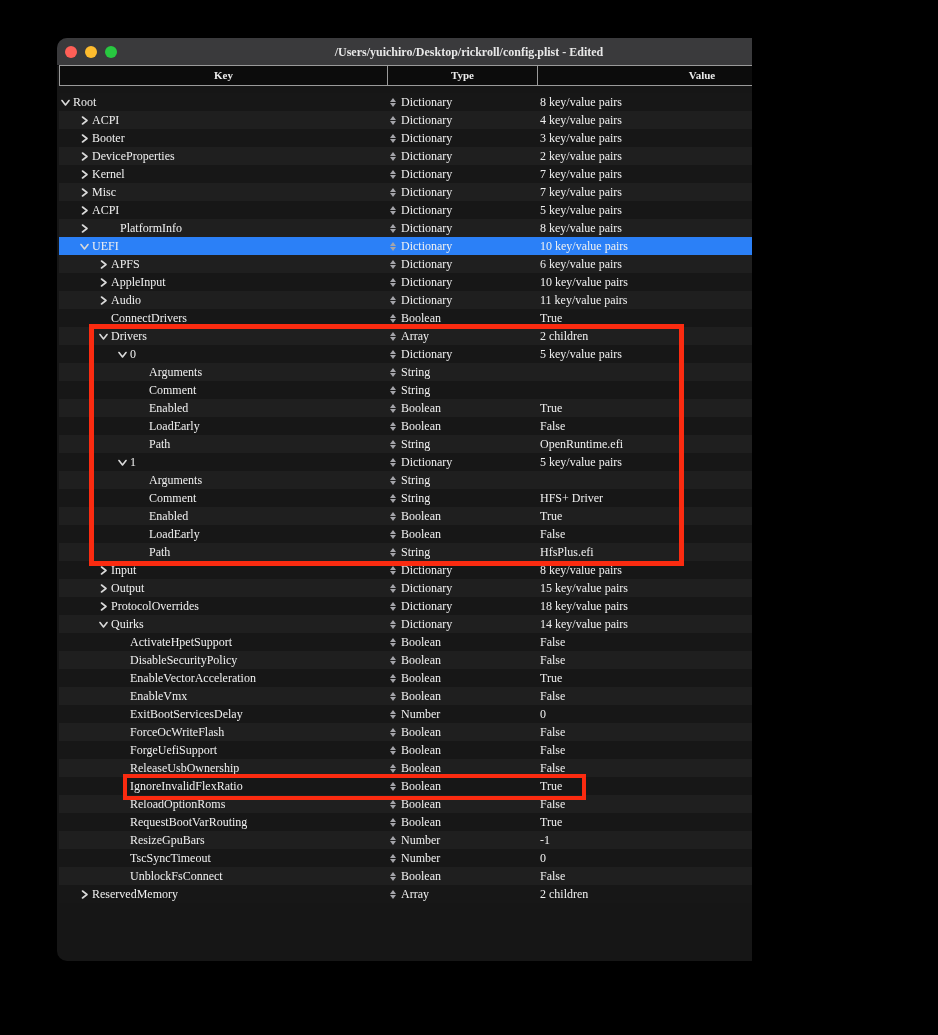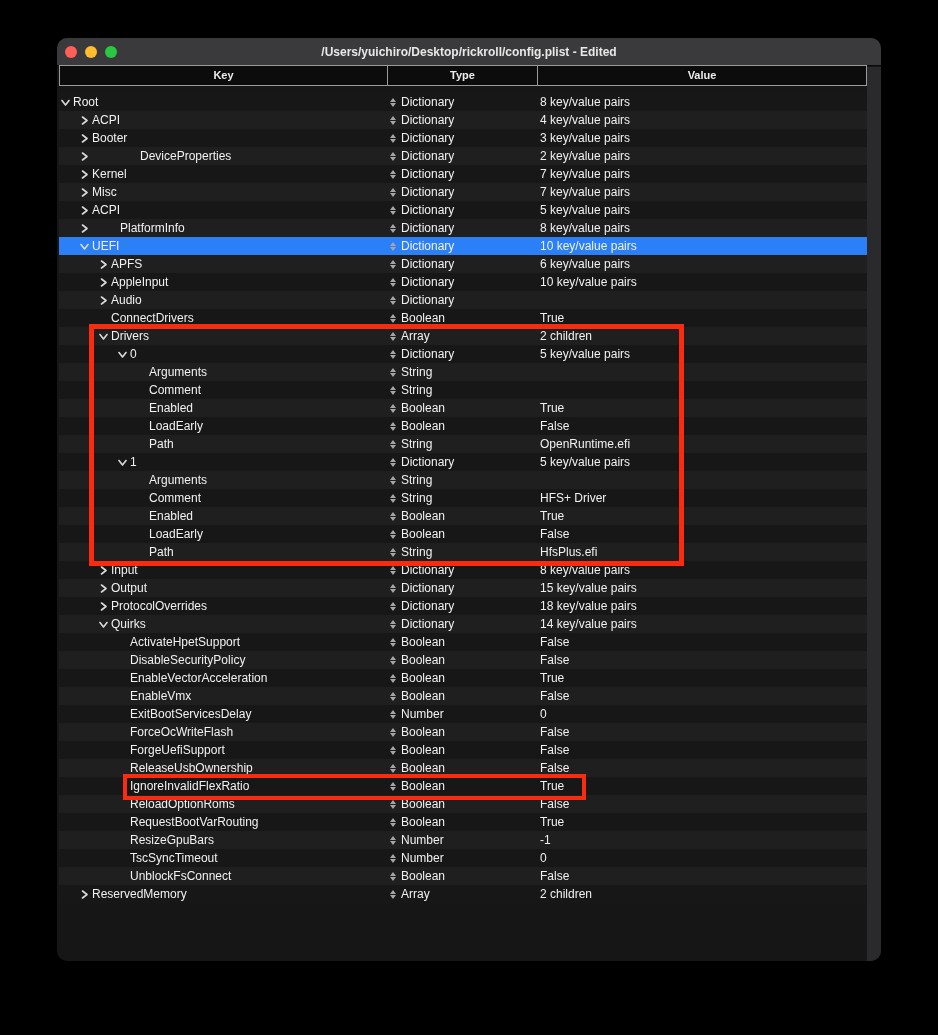--- a/index.html
+++ b/index.html
@@ -1,22 +1,22 @@
 <!DOCTYPE html>
 <html style="--sel: #2b80f7; --red: #fb2b10; --titlebar: #3a3a3c; --win: #161616; --row-dark: #171717; --row-light: #1f1f1f;"><head>
 <meta charset="utf-8">
 <style>
   :root{
     --row-dark:#171717; --row-light:#1f1f1f; --sel:#2b80f7; --red:#fb2b10;
     --titlebar:#3a3a3c; --win:#161616; --strip:#2a2a2c;
   }
   *{margin:0;padding:0;box-sizing:border-box;}
   html,body{background:#000;}
-  .stage{position:relative;width:938px;height:1035px;background:#000;overflow:hidden;
-         font-family:Liberation Sans, sans-serif;}
+  .stage{position:relative;width:752px;height:1035px;background:#000;overflow:hidden;
+         font-family:Liberation Serif, serif;}
   .window{position:absolute;left:57px;top:38px;width:824px;height:923px;
           background:var(--win);border-radius:10px;overflow:hidden;}
   
   .titlebar{position:relative;height:28px;background:var(--titlebar);border-bottom:1px solid #0a0a0a;}
   .lights{position:absolute;left:8px;top:8px;display:flex;gap:8px;}
   .light{width:12px;height:12px;border-radius:50%;}
   .title{position:absolute;left:0;right:0;top:0;height:28px;line-height:28px;text-align:center;
          color:#e8e8e8;font-size:12px;font-weight:bold;}
   
   .scroll-track{position:absolute;left:810px;top:29px;bottom:0;width:14px;background:var(--strip);}
@@ -131,21 +131,21 @@
               <i class="down"></i>
             </span>
       <span class="type-label">Dictionary</span>
     </div>
     <div class="cell value-cell">
       <span class="value-label">3 key/value pairs</span>
     </div>
   </div>
 
   <div class="row">
-    <div class="cell key-cell" style="padding-left: 20px; gap: 48px;">
+    <div class="cell key-cell" style="padding-left: 20px;">
       <span class="chevron collapsed">
         <svg width="9" height="9" viewBox="0 0 9 9">
                 <polyline points="2.5,1 7,4.5 2.5,8" fill="none" stroke="#d9d9d9" stroke-width="1.6" stroke-linecap="round" stroke-linejoin="round"></polyline>
               </svg>
       </span>
       <span class="key-label">DeviceProperties</span>
     </div>
     <div class="cell type-cell">
       <span class="stepper">
               <i class="up"></i>
@@ -314,20 +314,23 @@
       </span>
       <span class="key-label">Audio</span>
     </div>
     <div class="cell type-cell">
       <span class="stepper">
               <i class="up"></i>
               <i class="down"></i>
             </span>
       <span class="type-label">Dictionary</span>
     </div>
+    <div class="cell value-cell">
+      <span class="value-label">11 key/value pairs</span>
+    </div>
   </div>
 
   <div class="row">
     <div class="cell key-cell" style="padding-left: 39px;">
       <span class="chevron leaf">
         <svg width="9" height="9" viewBox="0 0 9 9">
                 <polyline points="2.5,1 7,4.5 2.5,8" fill="none" stroke="#d9d9d9" stroke-width="1.6" stroke-linecap="round" stroke-linejoin="round"></polyline>
               </svg>
       </span>
       <span class="key-label">ConnectDrivers</span>

